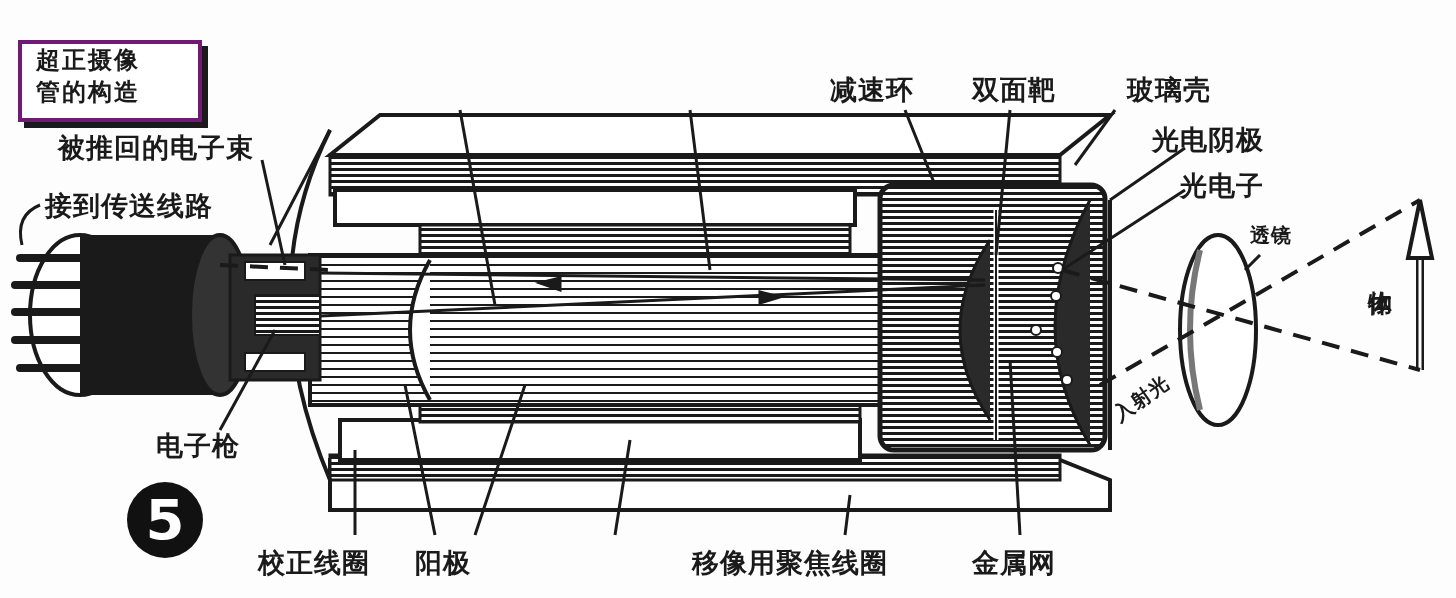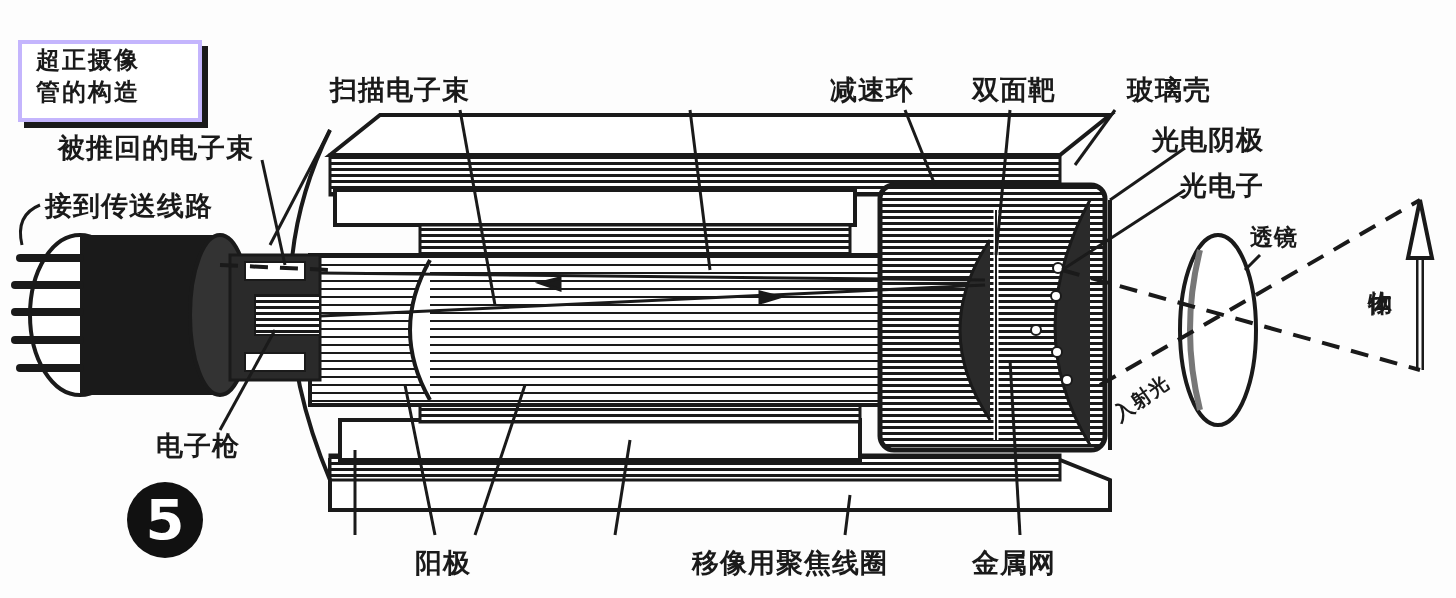--- a/index.html
+++ b/index.html
@@ -1,19 +1,19 @@
 <!DOCTYPE html>
 <html><head>
 <meta charset="utf-8">
 <style>
   html,body{margin:0;padding:0;background:#ffffff;}
   #stage{position:relative;width:1456px;height:598px;overflow:hidden;background:#fdfdfd;font-family:"DejaVu Sans","Liberation Sans",sans-serif;}
   svg.art{position:absolute;left:0;top:0;}
   .lbl{position:absolute;font-size:27px;font-weight:bold;color:#1a1a1a;white-space:nowrap;letter-spacing:1px;}
-  .title-box{position:absolute;left:18px;top:40px;width:176px;height:74px;border:4px solid #c4b5fd;box-shadow:6px 6px 0 #1a1a1a;background:#fff;}
+  .title-box{position:absolute;left:18px;top:40px;width:176px;height:74px;border:4px solid #701a75;box-shadow:6px 6px 0 #1a1a1a;background:#fff;}
   .title-box span{display:block;font-size:24px;font-weight:bold;color:#1a1a1a;line-height:32px;padding-left:14px;letter-spacing:2px;}
   .vert{writing-mode:vertical-rl;font-size:24px;}
   .badge{position:absolute;left:127px;top:482px;width:76px;height:76px;border-radius:50%;background:#111;color:#fff;font-size:56px;font-weight:bold;text-align:center;line-height:76px;}
 </style>
 </head>
 <body>
 
 <div id="stage">
 
   <svg class="art" width="1456" height="598" viewBox="0 0 1456 598">
@@ -129,32 +129,32 @@
     </g>
   </svg>
 
   <div class="title-box">
     <span>超正摄像</span>
     <span>管的构造</span>
   </div>
 
   <div class="badge">5</div>
 
-  <div class="lbl" style="left:330px;top:72px;">扫描电子束</div>
   <div class="lbl" style="left:830px;top:72px;">减速环</div>
   <div class="lbl" style="left:972px;top:72px;">双面靶</div>
   <div class="lbl" style="left:1105px;top:72px;margin-left:22px;">玻璃壳</div>
 
   <div class="lbl" style="left:58px;top:130px;">被推回的电子束</div>
   <div class="lbl" style="left:45px;top:188px;text-align:center;">接到传送线路</div>
   <div class="lbl" style="left:156px;top:428px;text-align:right;">电子枪</div>
 
   <div class="lbl" style="left:1152px;top:122px;">光电阴极</div>
   <div class="lbl" style="left:1180px;top:168px;">光电子</div>
-  <div class="lbl" style="left:1250px;top:222px;font-size:23px;">透镜</div>
+  <div class="lbl" style="left:1250px;top:222px;font-size:20px;">透镜</div>
   <div class="lbl vert" style="left:1364px;top:272px;">物体</div>
   <div class="lbl" style="left:1110px;top:385px;font-size:20px;transform:rotate(-35deg);">入射光</div>
 
+  <div class="lbl" style="left:258px;top:545px;">校正线圈</div>
   <div class="lbl" style="left:415px;top:545px;">阳极</div>
   <div class="lbl" style="left:692px;top:545px;">移像用聚焦线圈</div>
   <div class="lbl" style="left:972px;top:545px;font-family:Liberation Serif, serif;">金属网</div>
 
 </div>
 
 </body></html>

